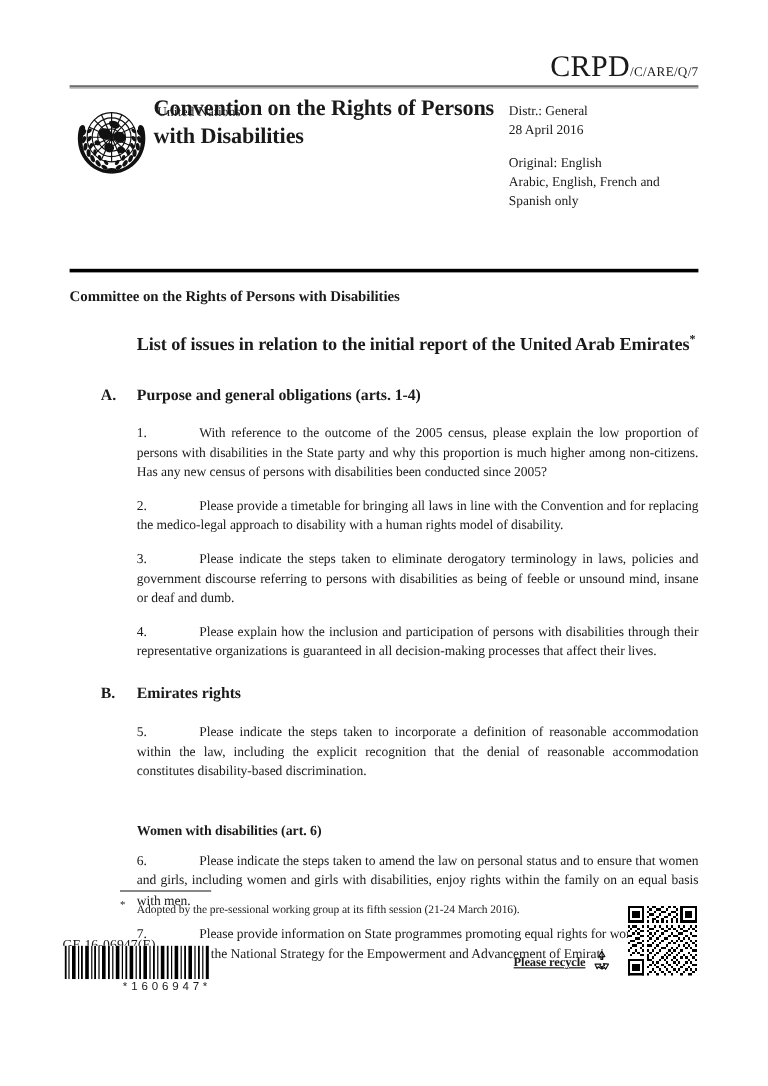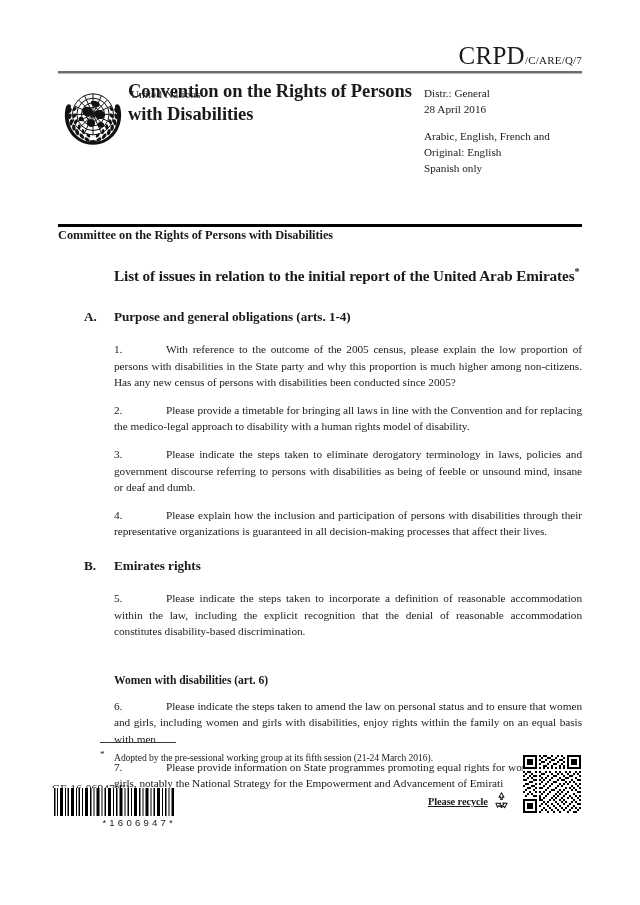--- a/index.html
+++ b/index.html
@@ -116,21 +116,21 @@
     top: 224px;
     width: 524px;
     height: 3px;
     background: #000000;
   }
 
   
   .content {
     position: absolute;
     left: 58px;
-    top: 228px;
+    top: 240px;
     width: 524px;
   }
   .committee {
     font-size: 12.4px;
     font-weight: bold;
     letter-spacing: -.05px;
     margin: 0 0 22px 0;
   }
   .doc-title {
     margin: 0 0 22px 56px;
@@ -344,22 +344,22 @@
         </g>
       </svg>
     </div>
 
     <div class="conv-title">Convention on the Rights of Persons with Disabilities</div>
 
     <div class="distr-block">
       <div>Distr.: General</div>
       <div>28 April 2016</div>
       <div class="gap"></div>
+      <div>Original: English</div>
       <div>Arabic, English, French and</div>
-      <div>Original: English</div>
       <div>Spanish only</div>
     </div>
   </div>
 
   <div class="rule-thick"></div>
 
   <div class="content">
 
     <div class="committee">Committee on the Rights of Persons with Disabilities</div>
 

